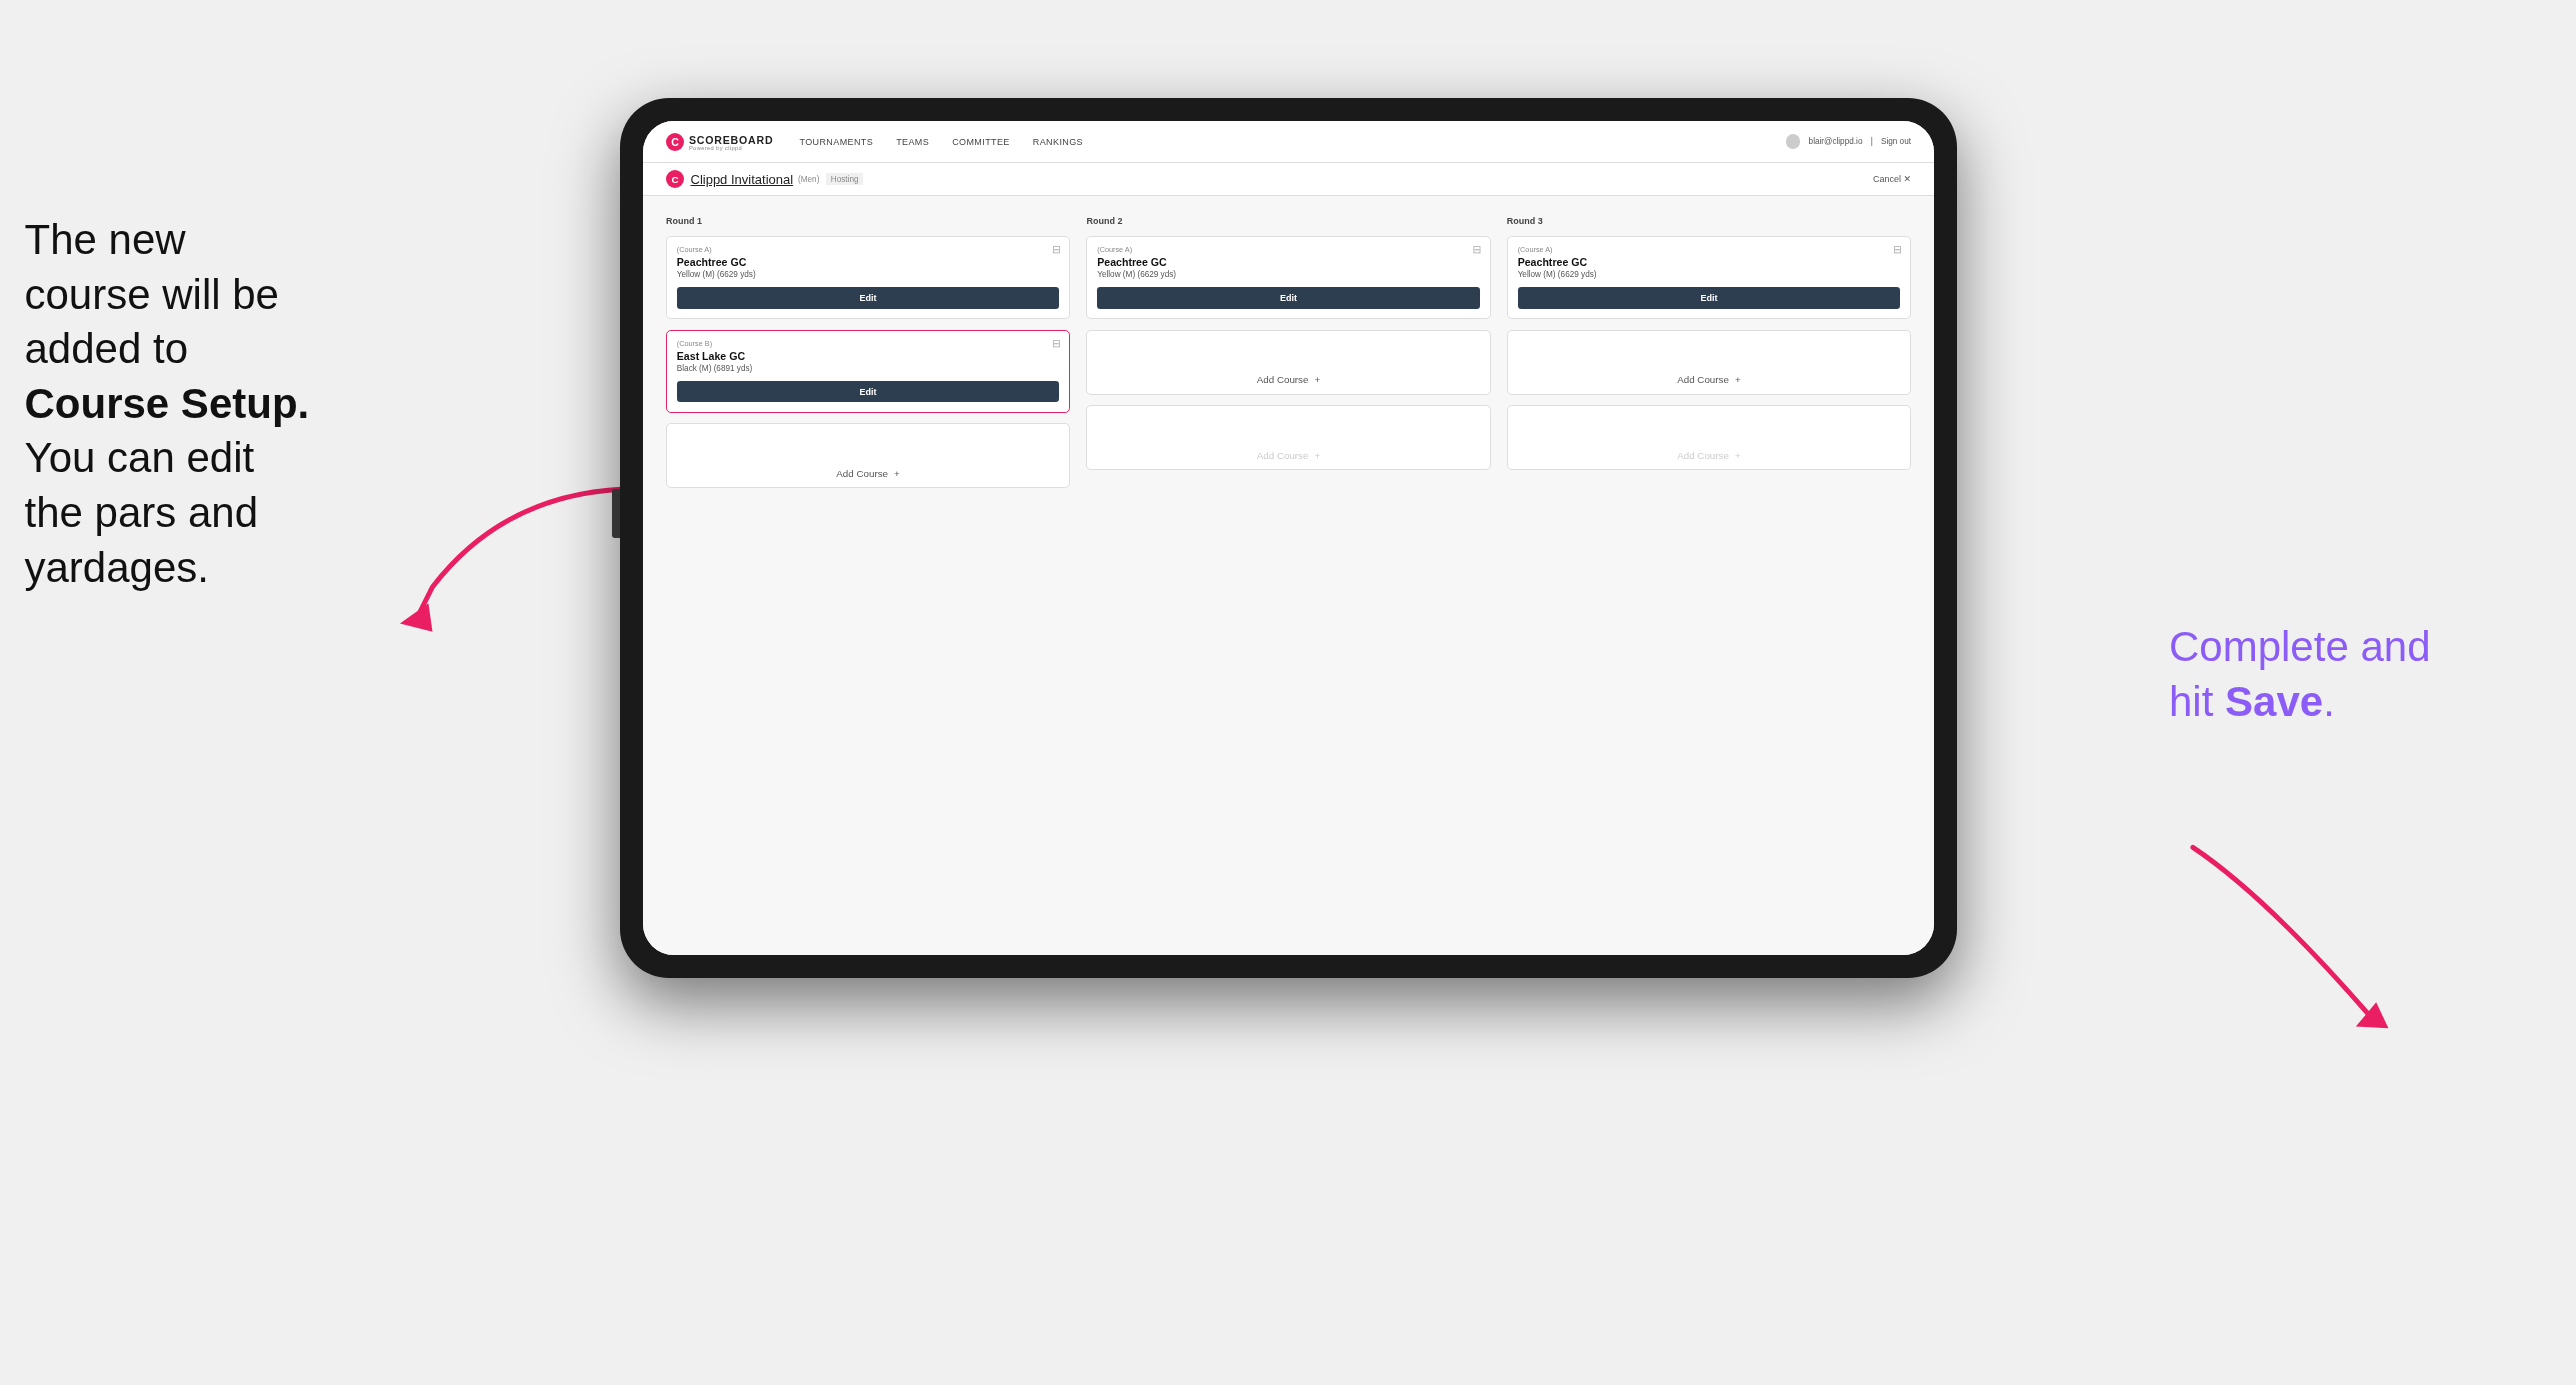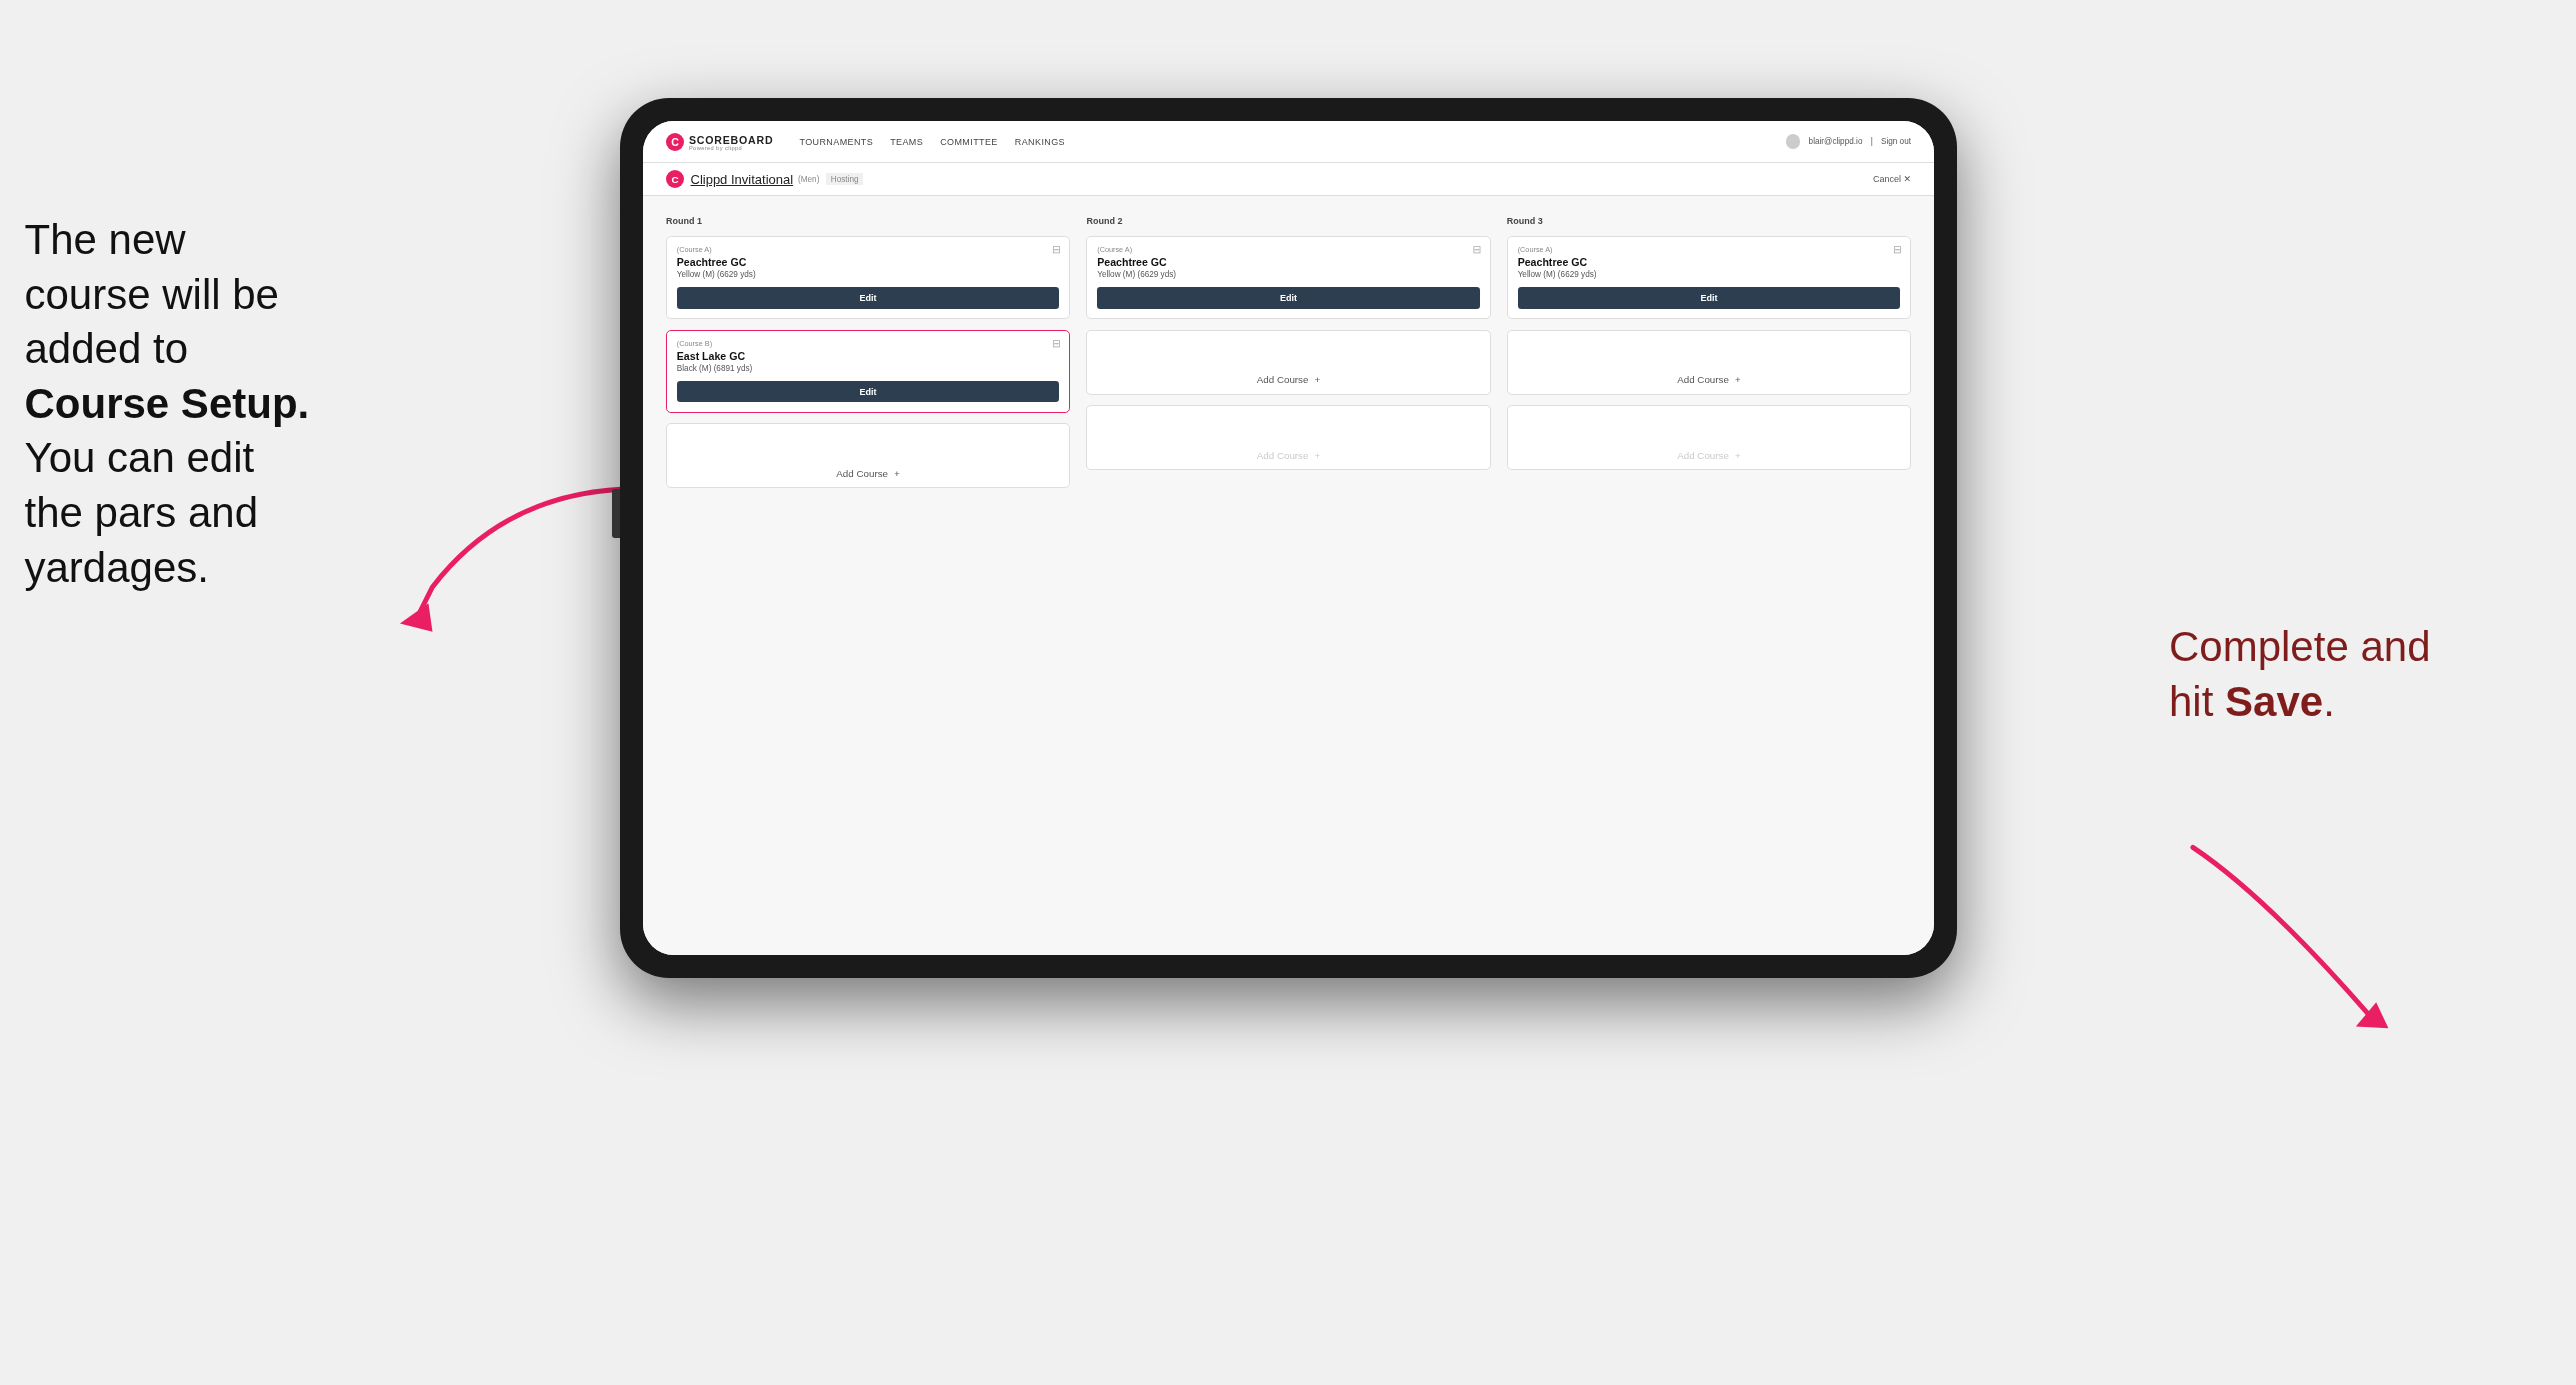--- a/index.html
+++ b/index.html
@@ -24,21 +24,21 @@
     }
     .left-annotation strong { font-weight: 900; }
 
     
     .right-annotation {
       position: absolute;
       right: 65px;
       top: 620px;
       font-size: 42px;
       line-height: 1.3;
-      color: #7f1d1d;
+      color: #8b5cf6;
       width: 342px;
       text-align: left;
     }
     .right-annotation strong { font-weight: 900; }
 
     
     .arrow-left {
       position: absolute;
       left: 351px;
       top: 473px;
@@ -128,21 +128,21 @@
       color: white;
       font-size: 10.6px;
       font-weight: 900;
       display: flex;
       align-items: center;
       justify-content: center;
       margin-right: 4.9px;
     }
     .nav-links {
       display: flex;
-      gap: 17px;
+      gap: 23px;
       flex: 1;
     }
     .nav-link {
       font-size: 9px;
       color: #444;
       font-weight: 500;
       letter-spacing: 0.4px;
       cursor: pointer;
       padding: 3.3px 0;
     }

